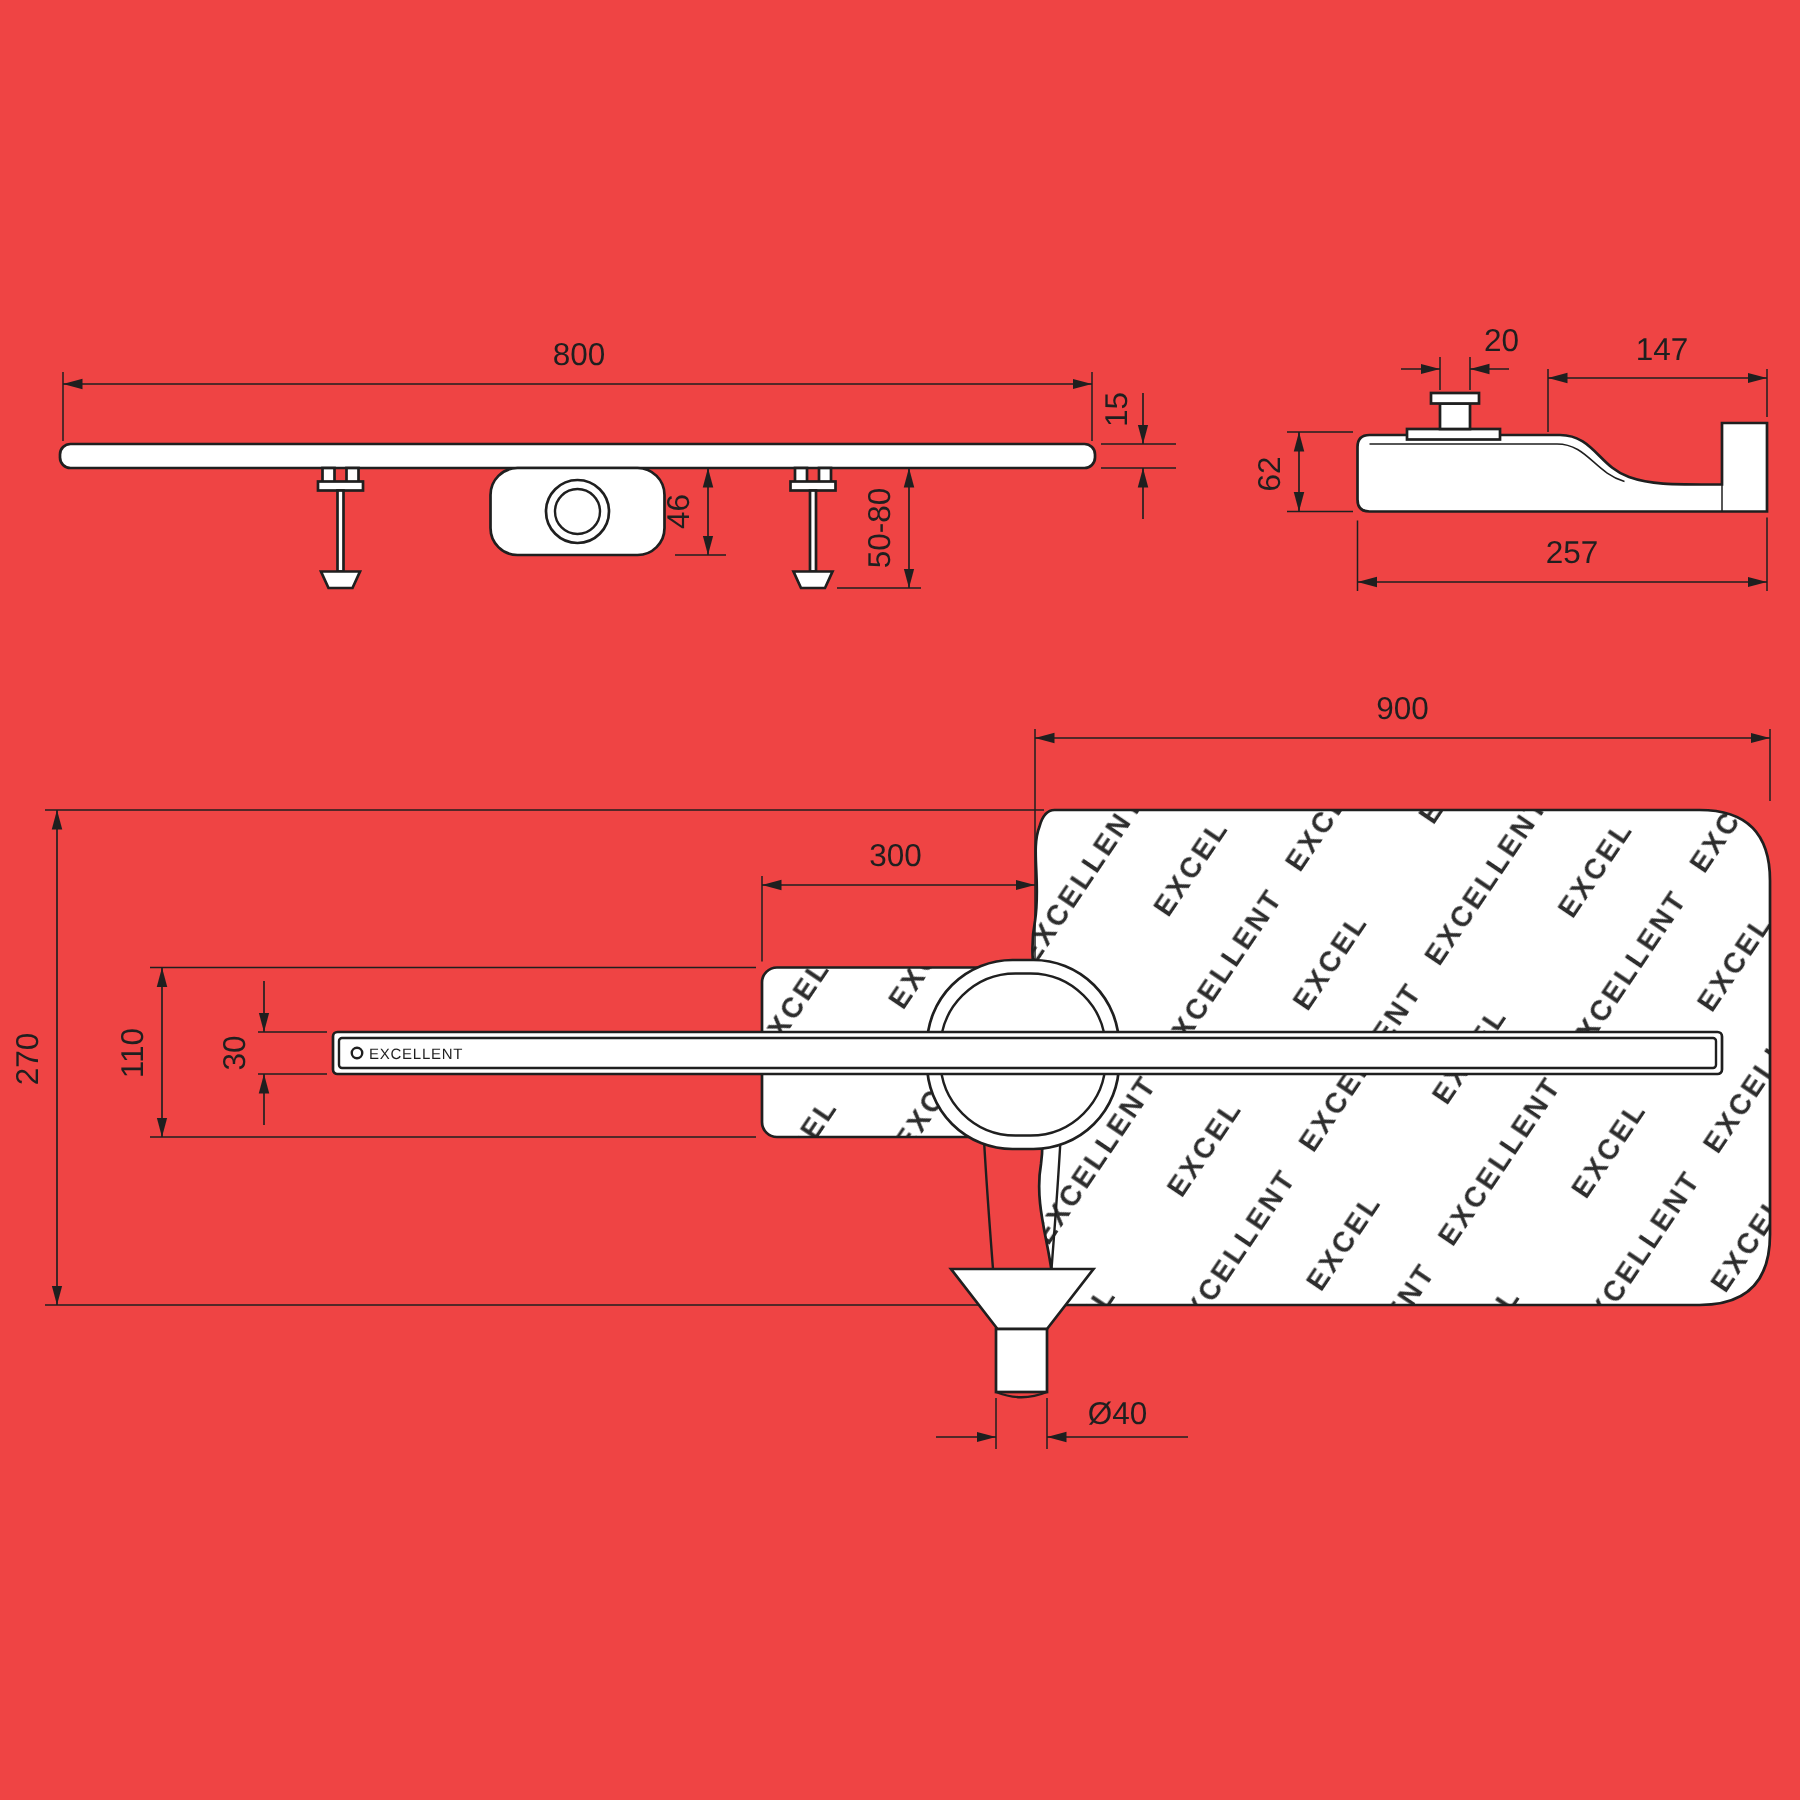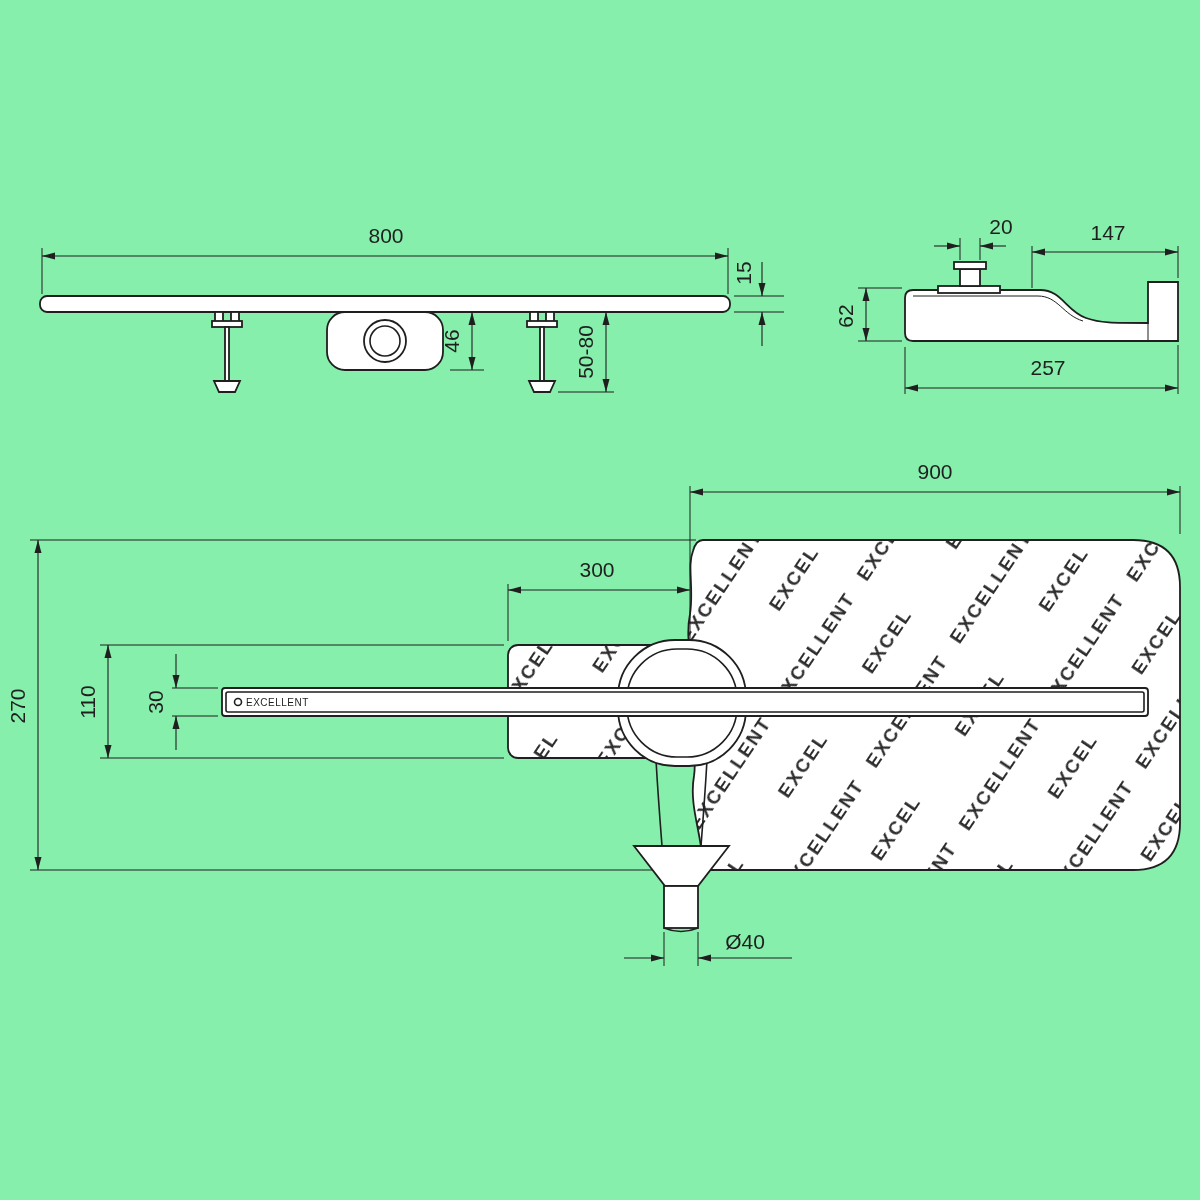--- a/index.html
+++ b/index.html
@@ -1,16 +1,16 @@
 <!DOCTYPE html>
 <html><head>
 <meta charset="utf-8">
 <style>
   html,body{margin:0;padding:0;background:#ffffff;}
-  .stage{width:1200px;height:1200px;background:#86efac;position:relative;font-family:"Liberation Sans",sans-serif;}
+  .stage{width:1200px;height:1200px;background:#ef4444;position:relative;font-family:"Liberation Sans",sans-serif;}
   svg{display:block;}
   .ol   { fill:#ffffff; stroke:#1f1f1f; stroke-width:1.8; }
   .ol2  { fill:none;    stroke:#1f1f1f; stroke-width:1.6; }
   .thin { fill:none;    stroke:#1f1f1f; stroke-width:1;   }
   .dim  { fill:none;    stroke:#1f1f1f; stroke-width:1.1; }
   .wmfill{ fill:url(#wm); stroke:#1f1f1f; stroke-width:1.8; }
   .dimtxt{ font:21px "Liberation Sans",sans-serif; fill:#1f1f1f; text-anchor:middle; }
   .brandtxt{ font:10px "Liberation Sans",sans-serif; fill:#1f1f1f; letter-spacing:.5px; }
   .wmtxt{ font:bold 19px "Liberation Sans",sans-serif; letter-spacing:2px; fill:#2d2d2d; }
 </style>

